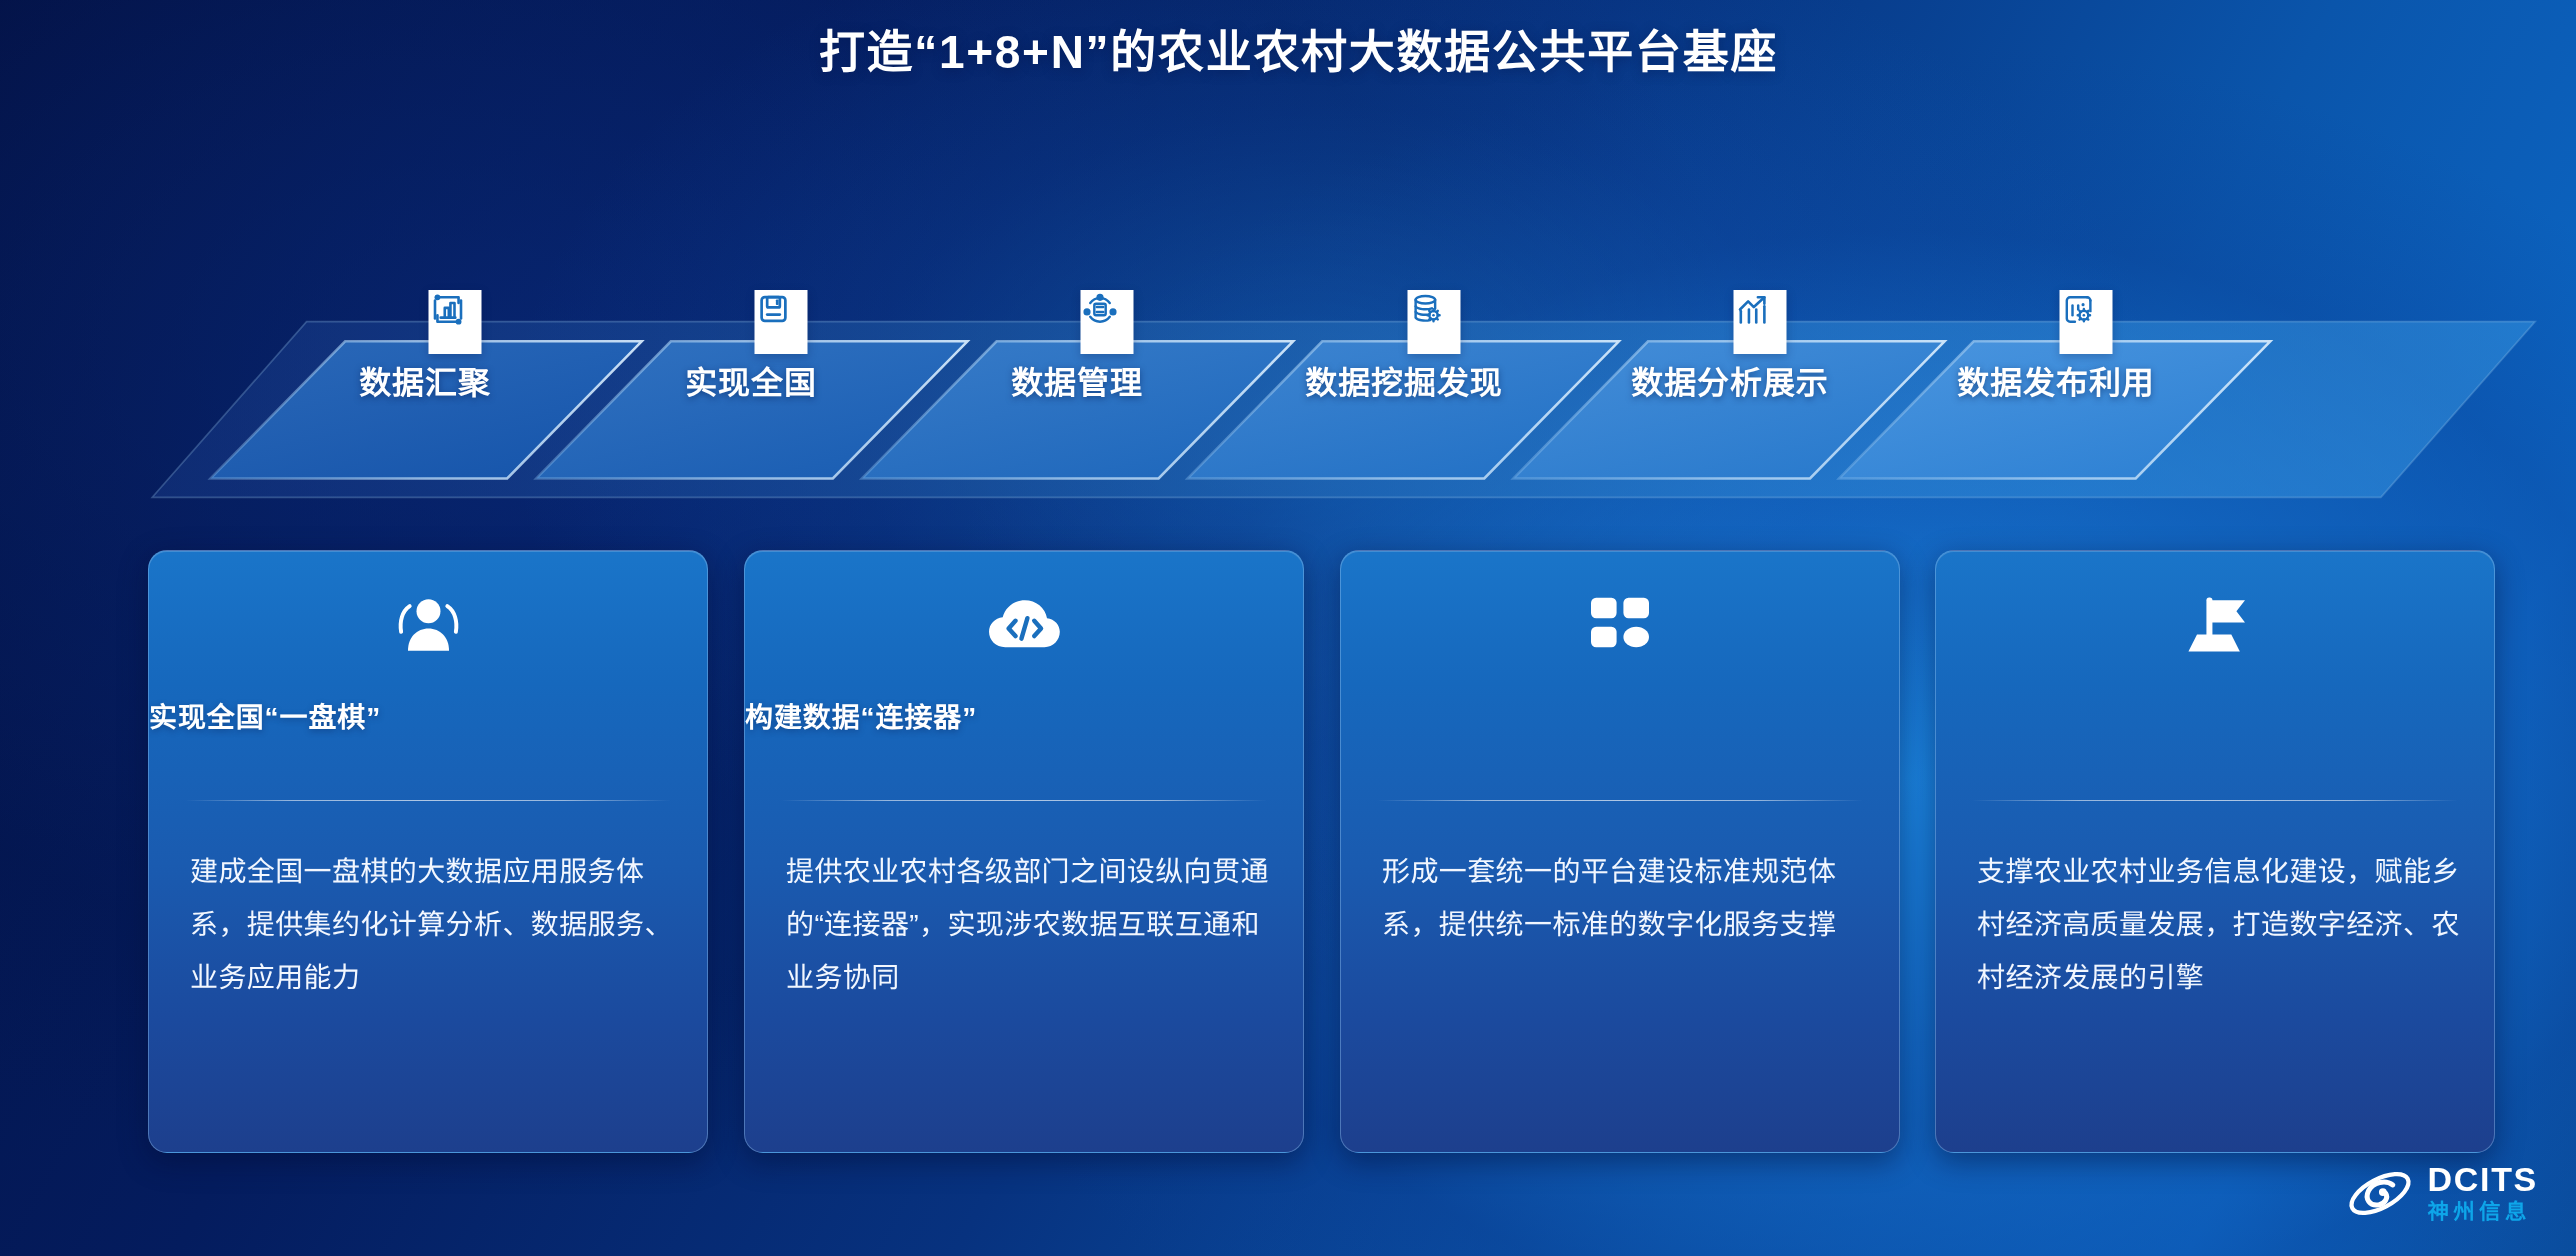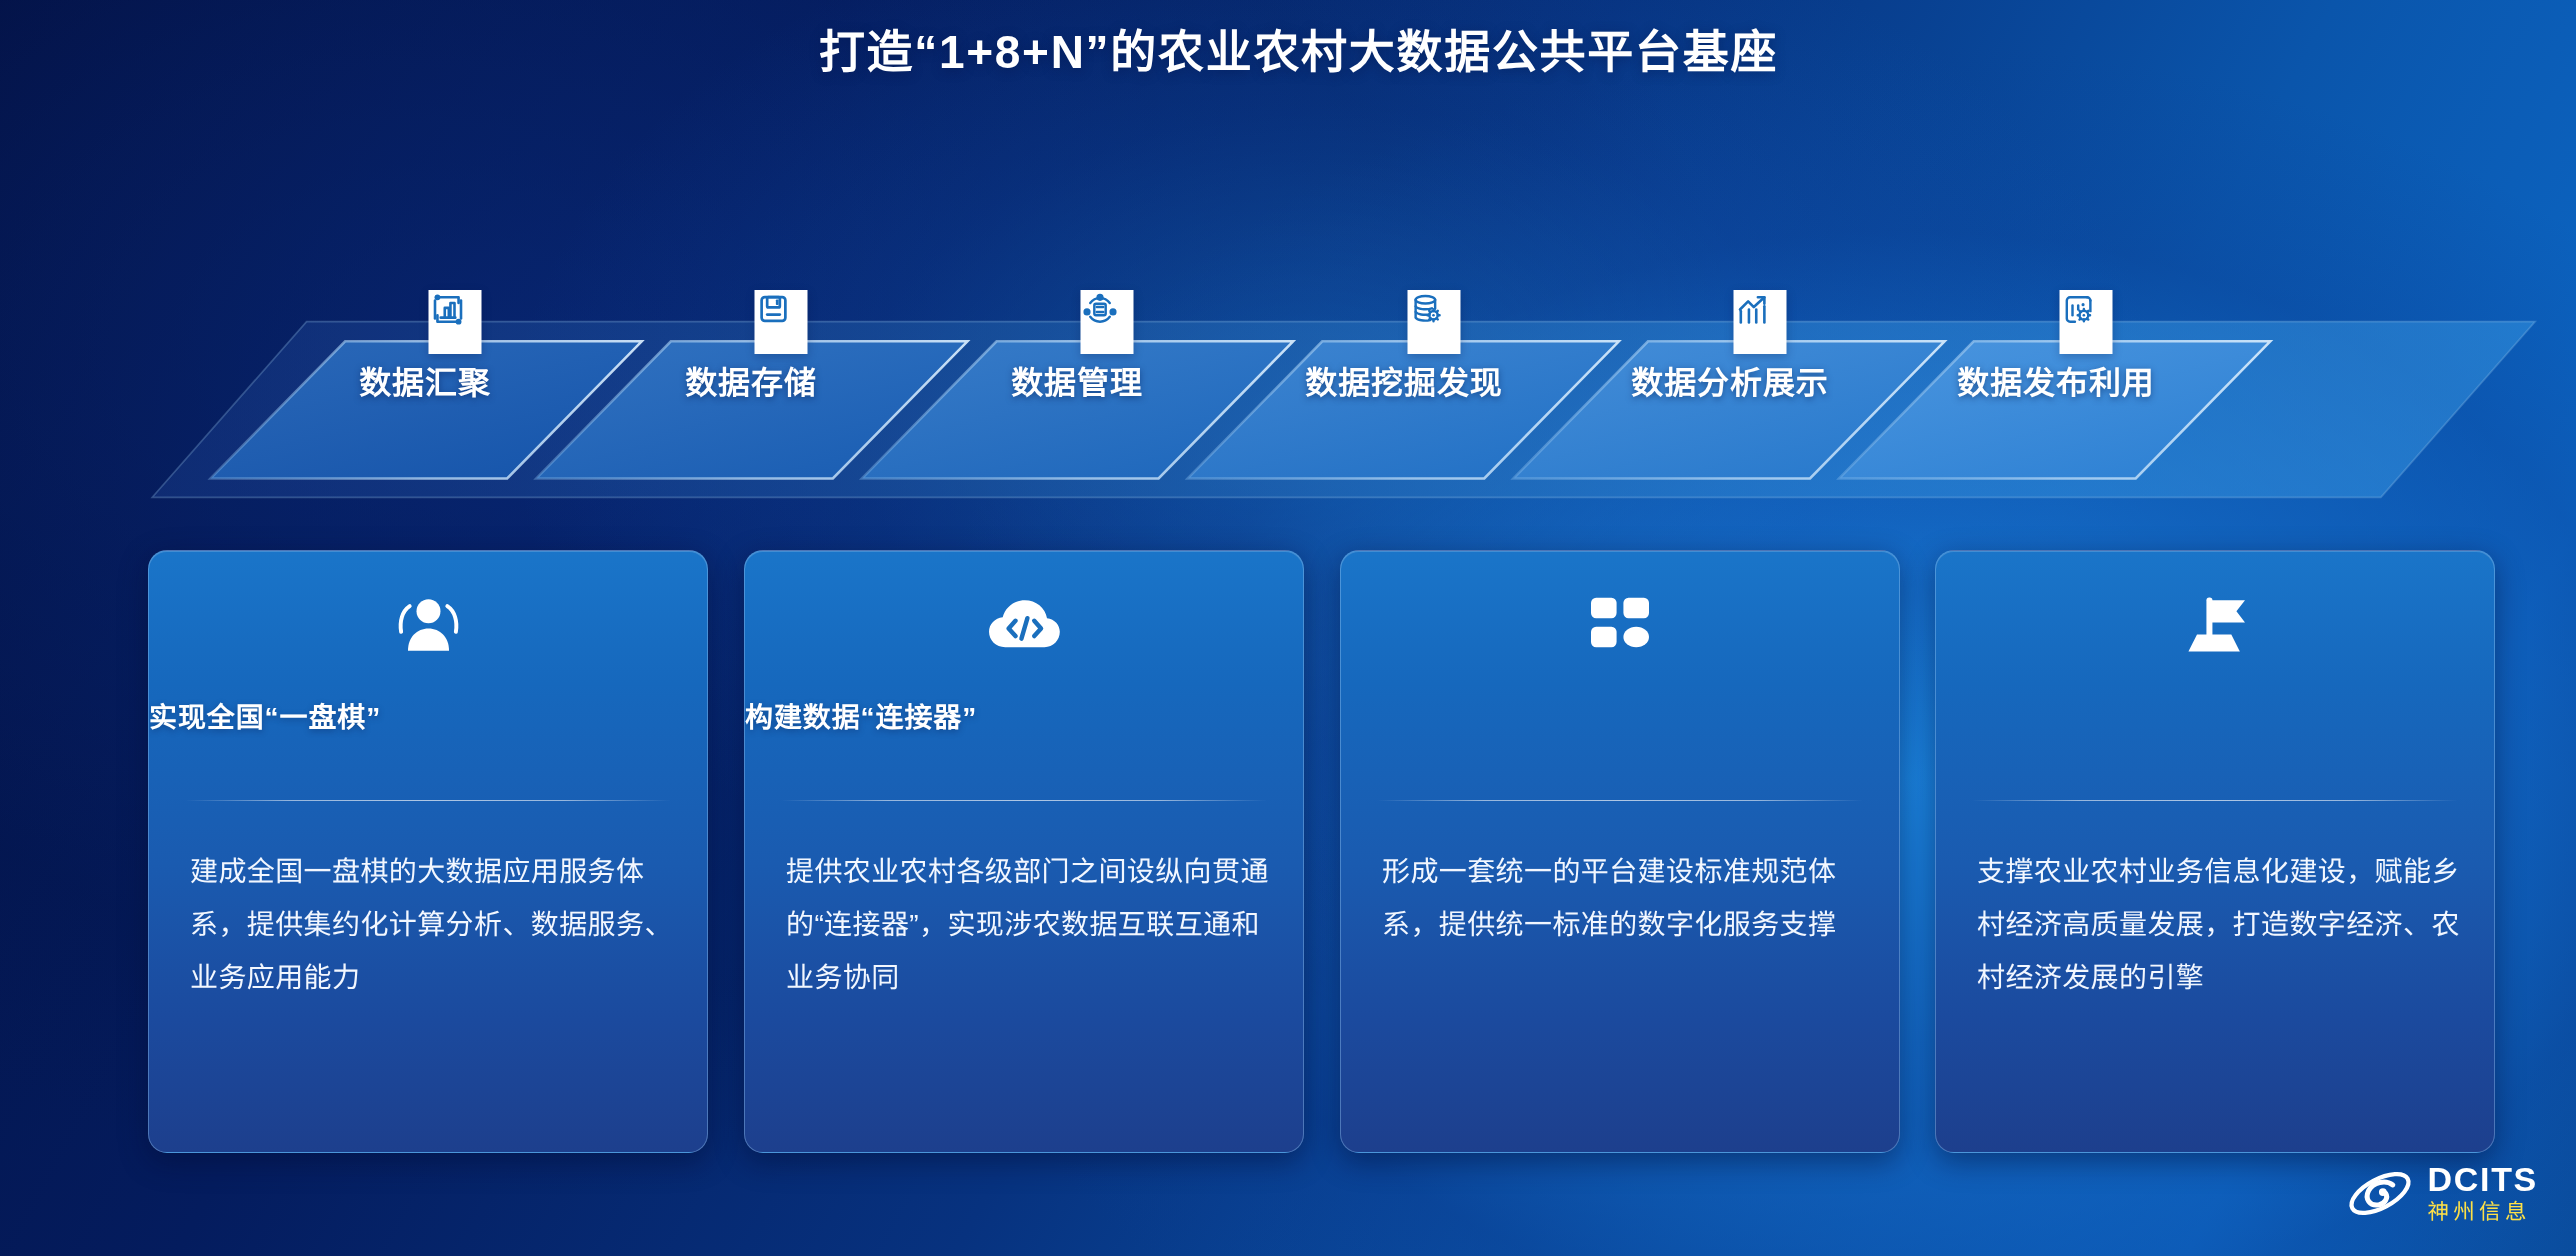--- a/index.html
+++ b/index.html
@@ -95,21 +95,21 @@
     position:absolute;right:38px;bottom:31px;z-index:8;
     display:flex;align-items:center;gap:12px;
   }
   #logo-mark{width:72px;height:57px;}
   #logo-text{display:flex;flex-direction:column;justify-content:center;}
   #logo-en{
     color:#ffffff;font-weight:bold;font-size:34px;letter-spacing:1.7px;line-height:36px;
     font-family:"Liberation Sans","DejaVu Sans",sans-serif;
   }
   #logo-cn{
-    color:#fde047;font-size:21.5px;letter-spacing:4.3px;line-height:26px;margin-top:1.7px;
+    color:#0ea5e9;font-size:21.5px;letter-spacing:4.3px;line-height:26px;margin-top:1.7px;font-weight:bold;
   }
 </style>
 </head>
 <body>
 
 <div id="bg"></div>
 <div id="bg-glow"></div>
 
 <div id="title-block">
   <div class="title-line">打造“1+8+N”的农业农村大数据公共平台基座</div>
@@ -187,21 +187,21 @@
 
   <div class="step" style="left:631px;top:0px;width:240px;height:137px;">
     <div class="step-icon" style="left:150px;top:6.9px;">
       <svg width="38" height="38" viewBox="0 0 48 48" fill="none" stroke="#1a6fbd" stroke-width="3.4" stroke-linecap="round" stroke-linejoin="round">
         <rect x="9" y="9" width="30" height="30" rx="4"></rect>
         <rect x="16" y="9" width="16" height="13" rx="1.5"></rect>
         <rect x="27" y="12" width="3.4" height="7" rx="1" fill="#1a6fbd" stroke="none"></rect>
         <path d="M16 31 H32"></path>
       </svg>
     </div>
-    <div class="step-label" style="left:120px;">数据存储</div>
+    <div class="step-label" style="left:120px;">实现全国</div>
   </div>
 
   <div class="step" style="left:957px;top:0px;width:240px;height:137px;">
     <div class="step-icon" style="left:150px;top:6.9px;">
       <svg width="39" height="39" viewBox="0 0 48 48" fill="none" stroke="#1a6fbd" stroke-width="3" stroke-linecap="round">
         <path d="M12 16 A15 15 0 0 1 36 16"></path>
         <path d="M12 33 A15 15 0 0 0 36 33"></path>
         <circle cx="24" cy="9" r="4.4" fill="#1a6fbd" stroke="none"></circle>
         <circle cx="8" cy="27" r="4.4" fill="#1a6fbd" stroke="none"></circle>
         <circle cx="40" cy="27" r="4.4" fill="#1a6fbd" stroke="none"></circle>

